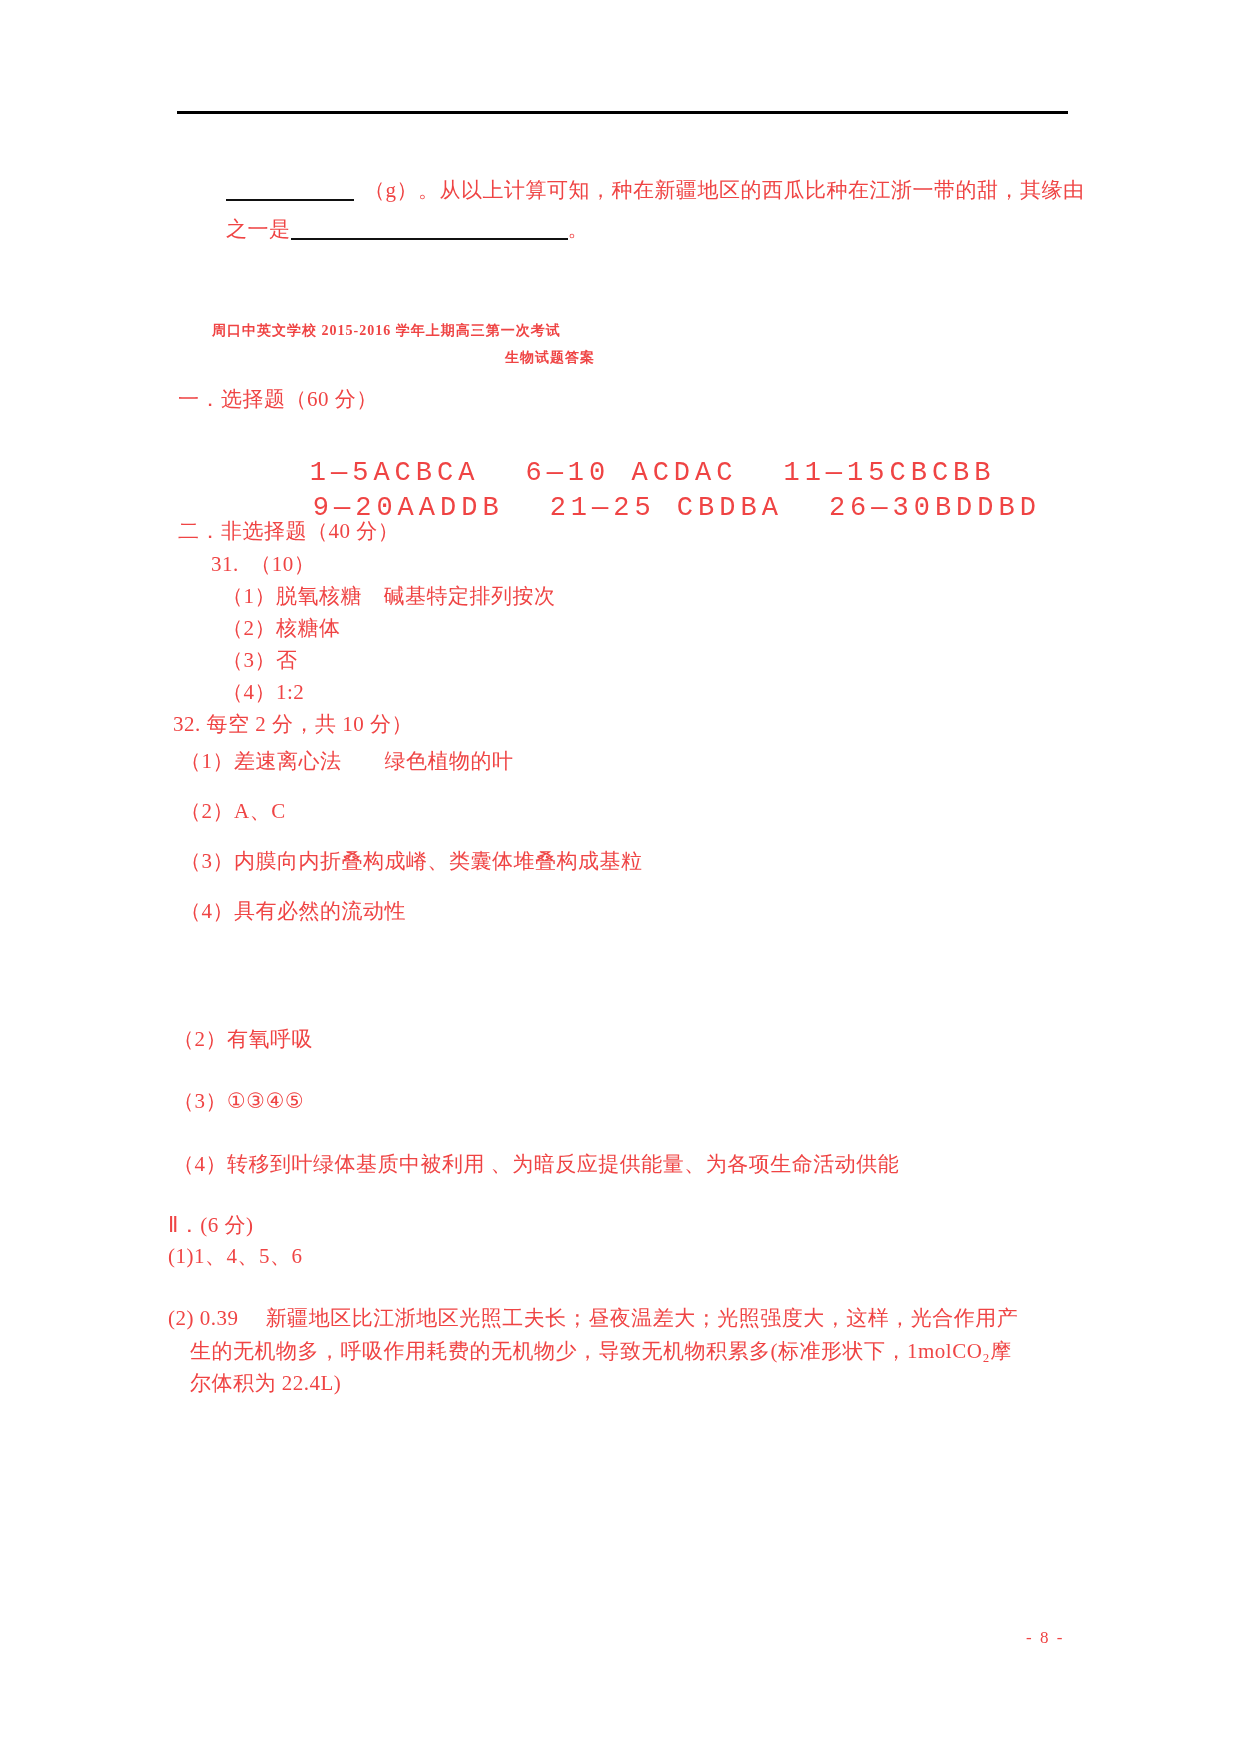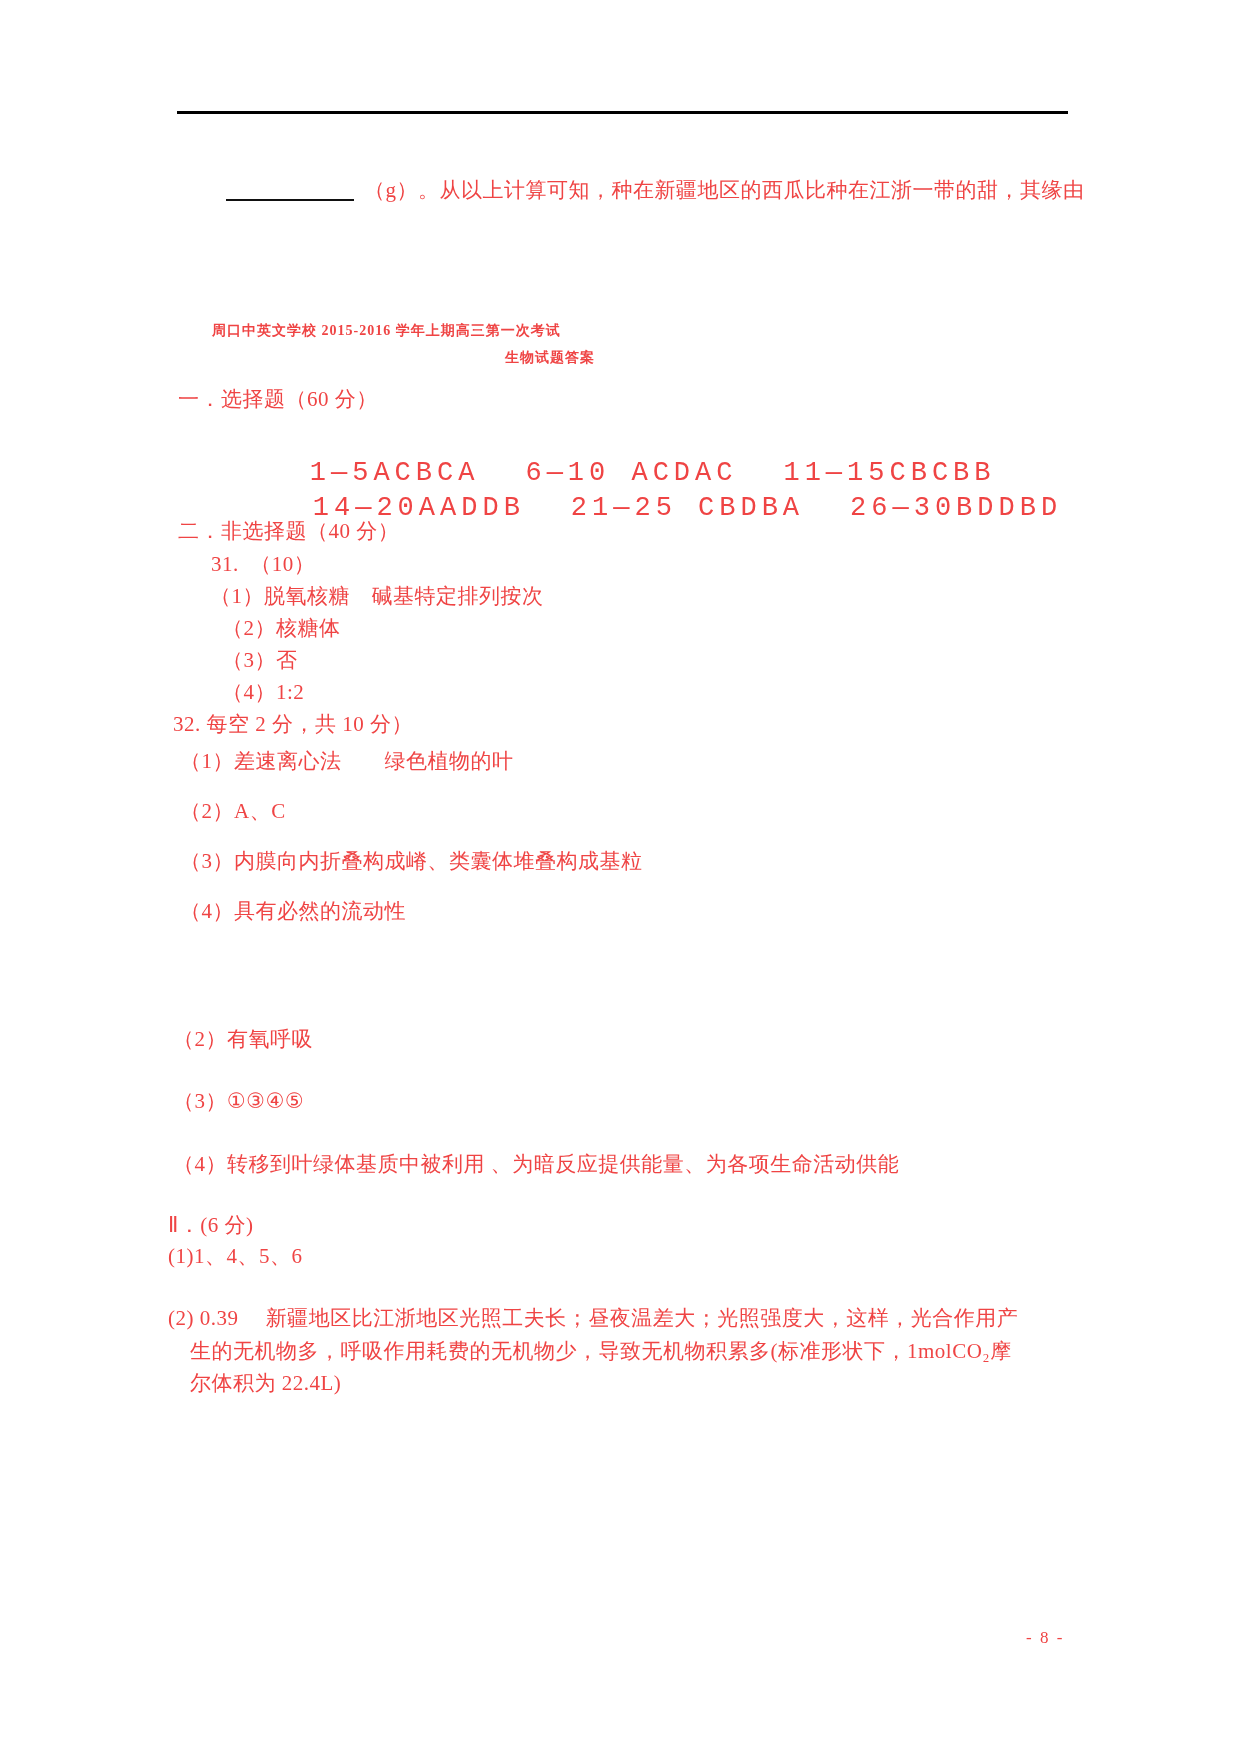--- a/index.html
+++ b/index.html
@@ -52,38 +52,41 @@
 <body>
 
 <div class="page">
 
   <div class="rule"></div>
 
   <div class="line" style="left:203px; top:150px;">
     <span class="blank b1"></span><span>（g）。从以上计算可知，种在新疆地区的西瓜比种在江浙一带的甜，其缘由</span>
   </div>
 
+  <div class="line" style="left:203px; top:189px;">
+    <span>之一是</span><span class="blank b2"></span><span>。</span>
+  </div>
 
   <div class="line bold" style="left:212px; top:322px;">周口中英文学校 2015-2016 学年上期高三第一次考试</div>
   <div class="line bold" style="left:505px; top:349px;">生物试题答案</div>
 
   <div class="line" style="left:178px; top:386px;font-family:Liberation Serif, serif;">一．选择题（60 分）</div>
 
   <div class="line mono" style="left:225px; top:421px;">
     <span>1—5ACBCA</span><span>6—10 ACDAC</span><span>11—15CBCBB</span>
   </div>
 
   <div class="line mono" style="left:228px; top:456px;">
-    <span>14—20AADDB</span><span>21—25 CBDBA</span><span>26—30BDDBD</span>
+    <span>9—20AADDB</span><span>21—25 CBDBA</span><span>26—30BDDBD</span>
   </div>
 
   <div class="line" style="left:178px; top:518px;">二．非选择题（40 分）</div>
 
   <div class="line" style="left:211px; top:551px;">31.  （10）</div>
-  <div class="line" style="left:210px; top:583px;">（1）脱氧核糖　碱基特定排列按次</div>
+  <div class="line" style="left:222px; top:583px;">（1）脱氧核糖　碱基特定排列按次</div>
   <div class="line" style="left:222px; top:615px;">（2）核糖体</div>
   <div class="line" style="left:222px; top:647px;">（3）否</div>
   <div class="line" style="left:222px; top:679px;">（4）1:2</div>
 
   <div class="line" style="left:173px; top:711px;">32. 每空 2 分，共 10 分）</div>
   <div class="line" style="left:180px; top:748px;">（1）差速离心法　　绿色植物的叶</div>
   <div class="line" style="left:180px; top:798px;">（2）A、C</div>
   <div class="line" style="left:180px; top:848px;">（3）内膜向内折叠构成嵴、类囊体堆叠构成基粒</div>
   <div class="line" style="left:180px; top:898px;">（4）具有必然的流动性</div>
 

